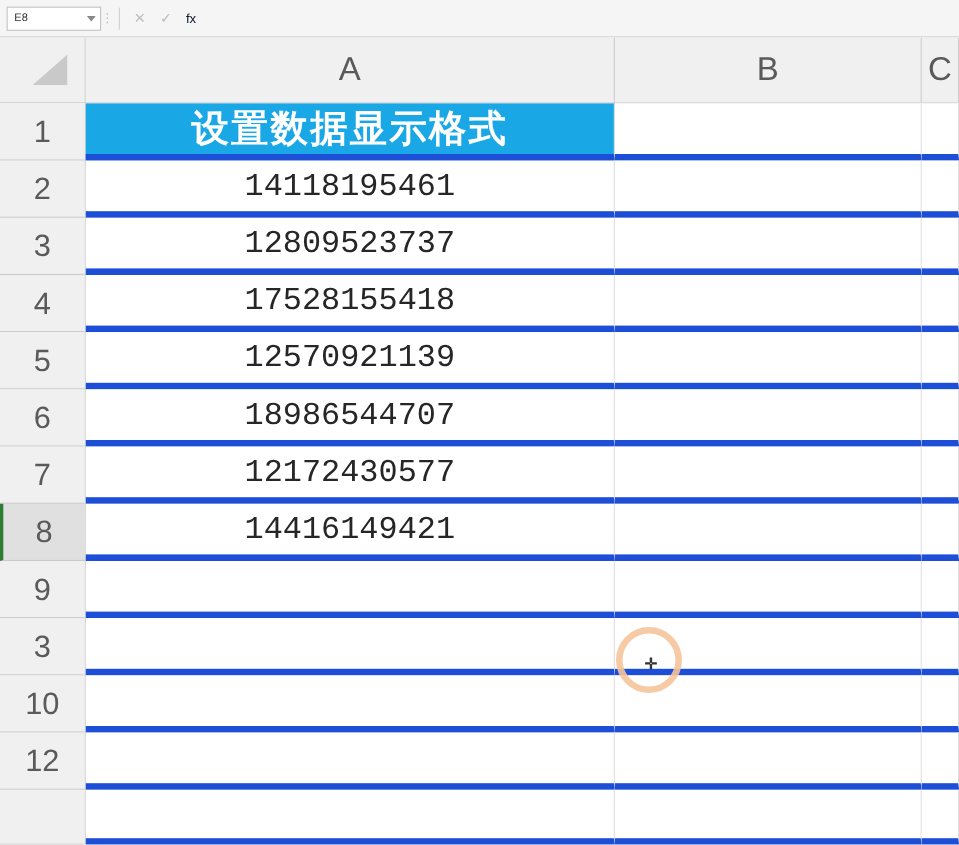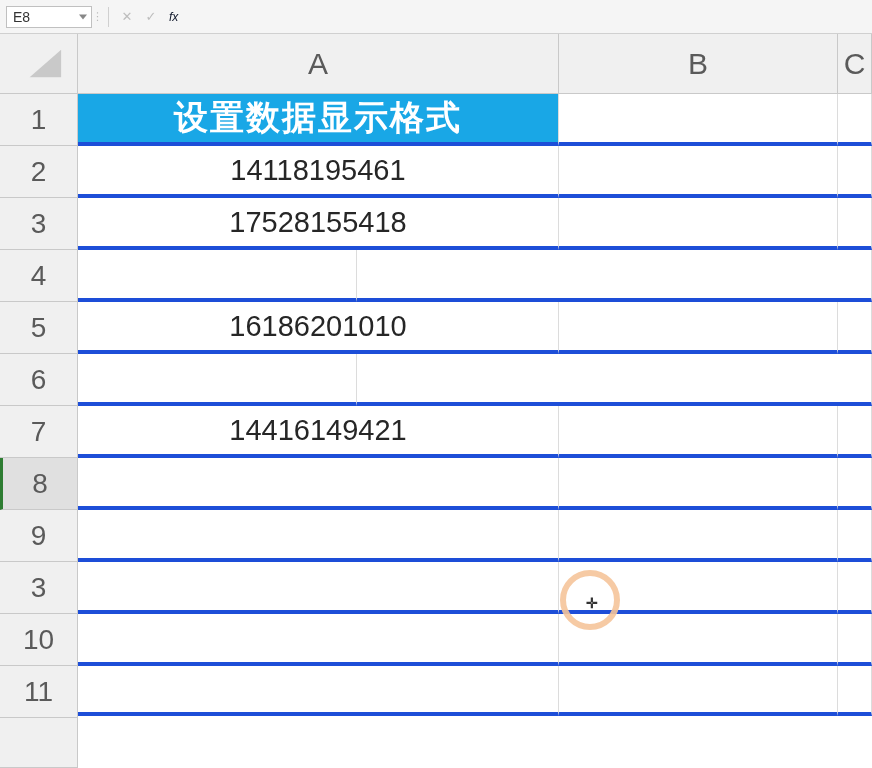--- a/index.html
+++ b/index.html
@@ -12,21 +12,21 @@
     border-bottom: 1px solid #d0d0d0;
     display: flex;
     align-items: center;
     padding: 4px 6px;
   }
   .name-box {
     width: 86px;
     height: 22px;
     background: #fff;
     border: 1px solid #c0c0c0;
-    font-size: 14px;
+    font-size: 10px;
     color: #333;
     display: flex;
     align-items: center;
     padding: 0 6px;
     position: relative;
   }
   .name-box-caret {
     position: absolute;
     right: 4px;
     top: 50%;
@@ -52,21 +52,20 @@
     width: 20px;
     height: 20px;
     display: flex;
     align-items: center;
     justify-content: center;
     color: #bdbdbd;
     font-size: 13px;
     margin: 0 2px;
   }
   .fx-label {
-    font-style: italic;
     font-size: 12px;
     color: #0f172a;
     margin-left: 6px;
   }
   .formula-input {
     flex: 1;
     height: 22px;
     border: none;
     background: transparent;
     font-size: 12px;
@@ -142,27 +141,28 @@
     position: absolute;
     top: 60px; left: 78px; right: 0; bottom: 0;
   }
   .row {
     height: 52px;
     display: flex;
   }
   .row.partial { height: 50px; }
   .cell {
     border-right: 1px solid #dcdcdc;
-    border-bottom: 4px solid #1d4ed8;
+    border-bottom: 6px solid #1d4ed8;
     display: flex;
     align-items: center;
     justify-content: center;
     font-size: 29px;
     color: #262626;
     background: #fff;
+    font-family: Liberation Mono, monospace;
   }
   .cell.colA { width: 481px; }
   .cell.colB { width: 279px; }
   .cell.colC { flex: 1; min-width: 34px; }
   
   .cell.header-cell {
     background: #19a7e6;
     color: #fff;
     font-weight: bold;
     font-size: 34px;
@@ -224,50 +224,57 @@
     <div class="row-header">2</div>
     <div class="row-header">3</div>
     <div class="row-header">4</div>
     <div class="row-header">5</div>
     <div class="row-header">6</div>
     <div class="row-header">7</div>
     <div class="row-header active">8</div>
     <div class="row-header">9</div>
     <div class="row-header">3</div>
     <div class="row-header">10</div>
-    <div class="row-header">11</div>
+    <div class="row-header">12</div>
     <div class="row-header partial"></div>
   </div>
 
   <div class="cells">
     <div class="row">
       <div class="cell colA header-cell">设置数据显示格式</div>
       <div class="cell colB"></div>
       <div class="cell colC"></div>
     </div>
     <div class="row">
       <div class="cell colA">14118195461</div>
       <div class="cell colB"></div>
       <div class="cell colC"></div>
     </div>
     <div class="row">
+      <div class="cell colA">12809523737</div>
+      <div class="cell colB"></div>
+      <div class="cell colC"></div>
+    </div>
+    <div class="row">
       <div class="cell colA">17528155418</div>
       <div class="cell colB"></div>
       <div class="cell colC"></div>
     </div>
     <div class="row">
-      <div class="cell colB"></div>
-      <div class="cell colC"></div>
-    </div>
-    <div class="row">
-      <div class="cell colA">16186201010</div>
-      <div class="cell colB"></div>
-      <div class="cell colC"></div>
-    </div>
-    <div class="row">
+      <div class="cell colA">12570921139</div>
+      <div class="cell colB"></div>
+      <div class="cell colC"></div>
+    </div>
+    <div class="row">
+      <div class="cell colA">18986544707</div>
+      <div class="cell colB"></div>
+      <div class="cell colC"></div>
+    </div>
+    <div class="row">
+      <div class="cell colA">12172430577</div>
       <div class="cell colB"></div>
       <div class="cell colC"></div>
     </div>
     <div class="row">
       <div class="cell colA">14416149421</div>
       <div class="cell colB"></div>
       <div class="cell colC"></div>
     </div>
     <div class="row">
       <div class="cell colA"></div>

